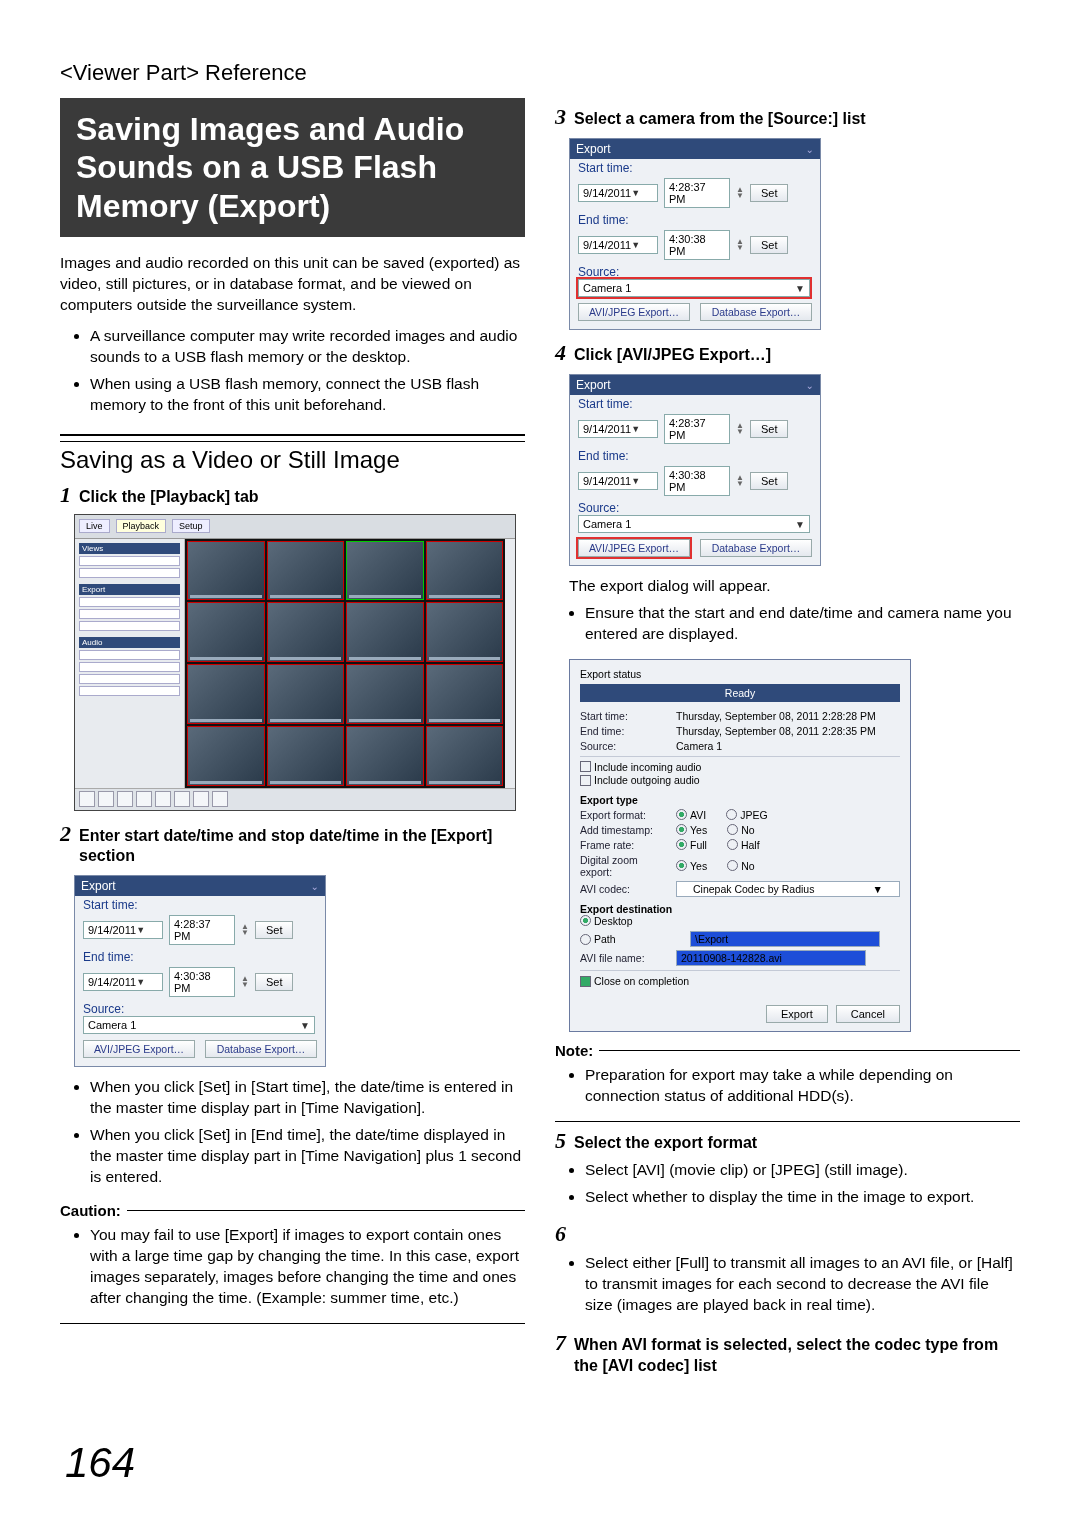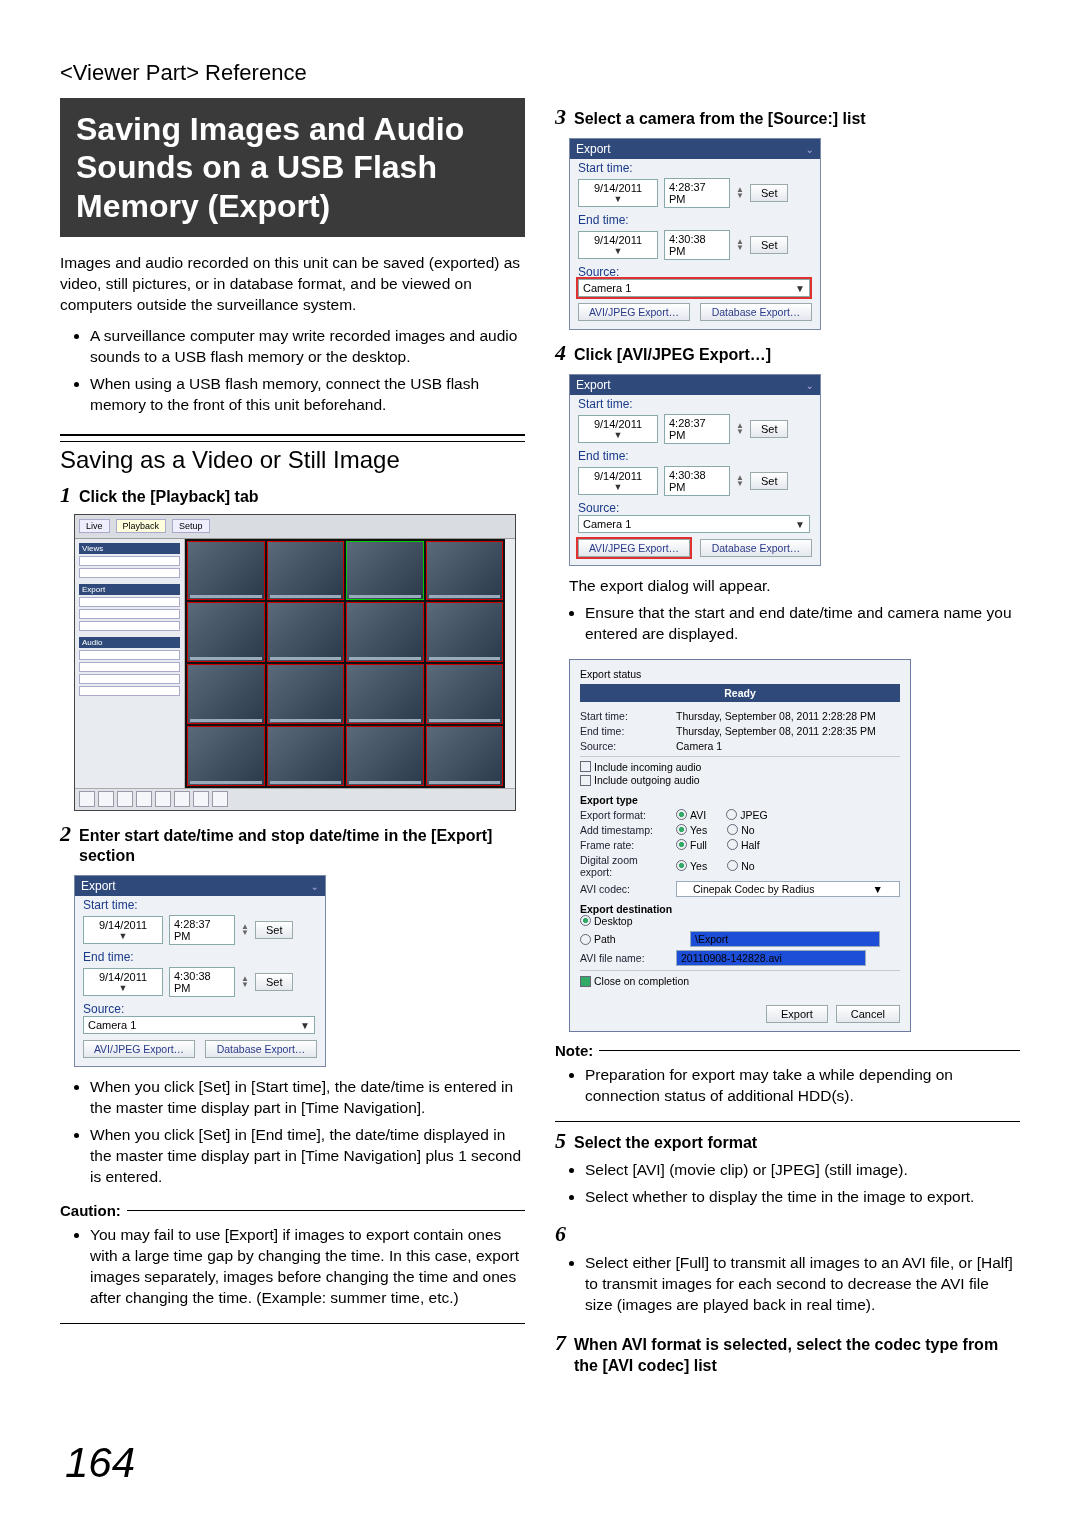--- a/index.html
+++ b/index.html
@@ -133,21 +133,21 @@
     gap: 6px;
     margin: 3px 0;
   }
   .date-box, .time-box, .input-box, .dropdown {
     background: #fff;
     border: 1px solid #8aa;
     padding: 2px 4px;
     font-size: 11px;
     box-sizing: border-box;
   }
-  .date-box { width: 80px; display:flex; align-items:center;flex-direction:column;}
+  .date-box { width: 80px; display:flex; align-items:center;}
   .date-box .dd { color:#333; font-size:9px; }
   .time-box { width: 66px; }
   .spinner {
     display:flex; flex-direction:column; line-height:6px; font-size:8px; color:#666;
   }
   .set-btn {
     border: 1px solid #9aa;
     background: linear-gradient(#fff,#e4e8ee);
     padding: 2px 10px;
     font-size: 11px;
@@ -221,21 +221,21 @@
     padding:3px 6px; display:flex; justify-content:space-between; align-items:center;
     font-size:11px;
   }
   .dlg-title .close { display:flex; gap:2px;}
   .dlg-title .close span{ width:14px;height:12px;border:1px solid #889; background:#e8eef8; display:inline-block;}
   .dlg-title .close .x{ background:#d9534f; color:#fff; text-align:center; line-height:12px;}
   .dlg-body { padding:8px 10px; }
   .field-row { display:flex; gap:6px; margin:3px 0; align-items:center;}
   .field-row .fl { width:90px; color:#223;}
   .field-row .fv { flex:1; }
-  .status-banner { background:#2f4a7a; color:#fff; text-align:center; padding:3px 0; margin:4px 0 8px 0;font-weight:bold;}
+  .status-banner { background:#2f4a7a; color:#fff; text-align:center; padding:3px 0; margin:4px 0 8px 0;}
   .radio { display:inline-flex; align-items:center; gap:3px; margin-right:14px;}
   .radio::before{content:""; width:9px;height:9px;border:1px solid #667; border-radius:50%; display:inline-block;}
   .radio.sel::before{ background: radial-gradient(circle,#3a6 0 40%, transparent 45%);}
   .chk { display:inline-flex; align-items:center; gap:3px;}
   .chk::before{content:""; width:9px;height:9px;border:1px solid #667; display:inline-block;}
   .chk.sel::before{ background:#3a6; }
   .dlg-input{ background:#1d4ed8;border:1px solid #9ab; padding:1px 4px; width:180px;}
   .dlg-select{ background:#fff;border:1px solid #9ab; padding:1px 16px; width:190px; display:flex; justify-content:space-between;}
   .dlg-footer{ display:flex; justify-content:flex-end; gap:8px; padding:8px 10px; }
   .dlg-btn{ border:1px solid #9aa; background:linear-gradient(#fff,#e4e8ee); padding:2px 14px; font-size:11px;}

